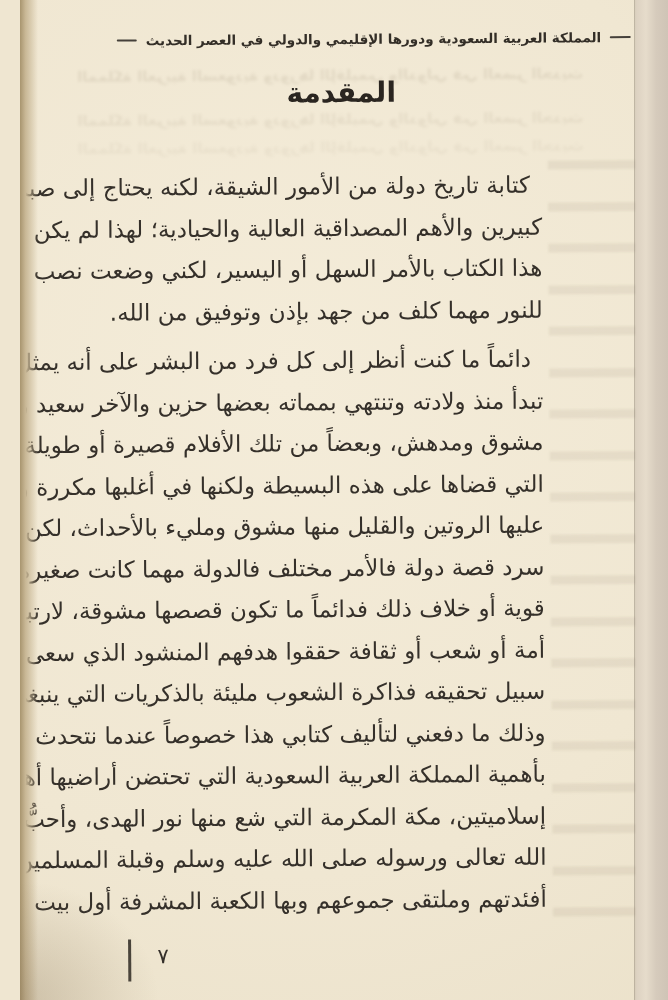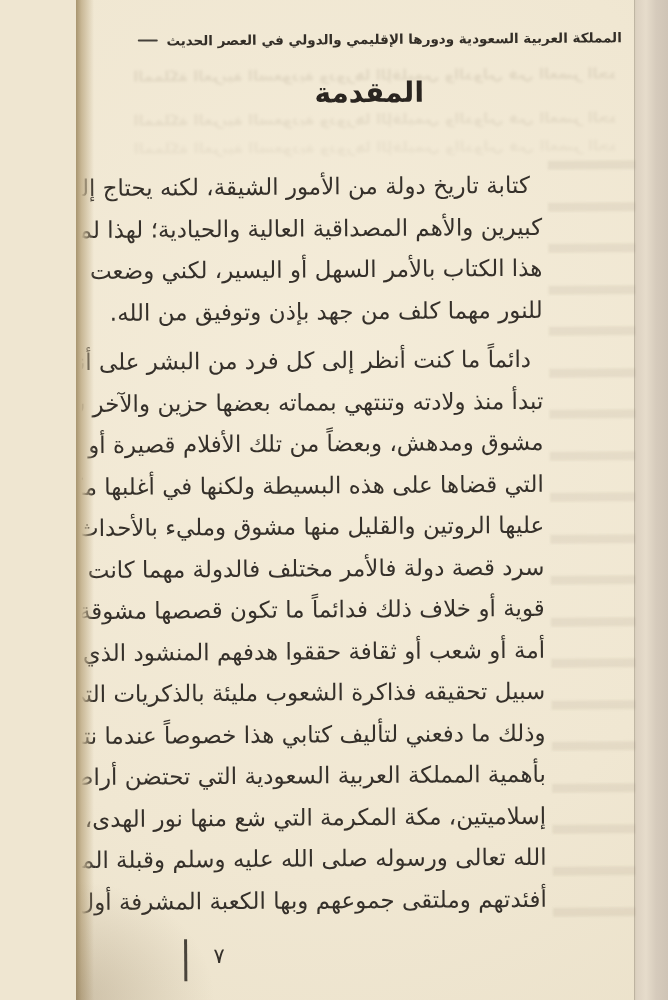--- a/index.html
+++ b/index.html
@@ -3,21 +3,21 @@
 <meta charset="utf-8">
 <style>
   html, body {
     margin: 0;
     padding: 0;
     background: #efe6d1;
     font-family: "DejaVu Sans", sans-serif;
   }
   .page {
     position: relative;
-    width: 592px;
+    width: 648px;
     height: 1000px;
     overflow: hidden;
     background:
       radial-gradient(ellipse 130% 90% at 42% 38%, #f4ecd9 0%, #f0e7d2 55%, #e9dfc7 100%);
     direction: rtl;
   }
   
   .edge-left {
     position: absolute;
     left: 0; top: 0; bottom: 0;

